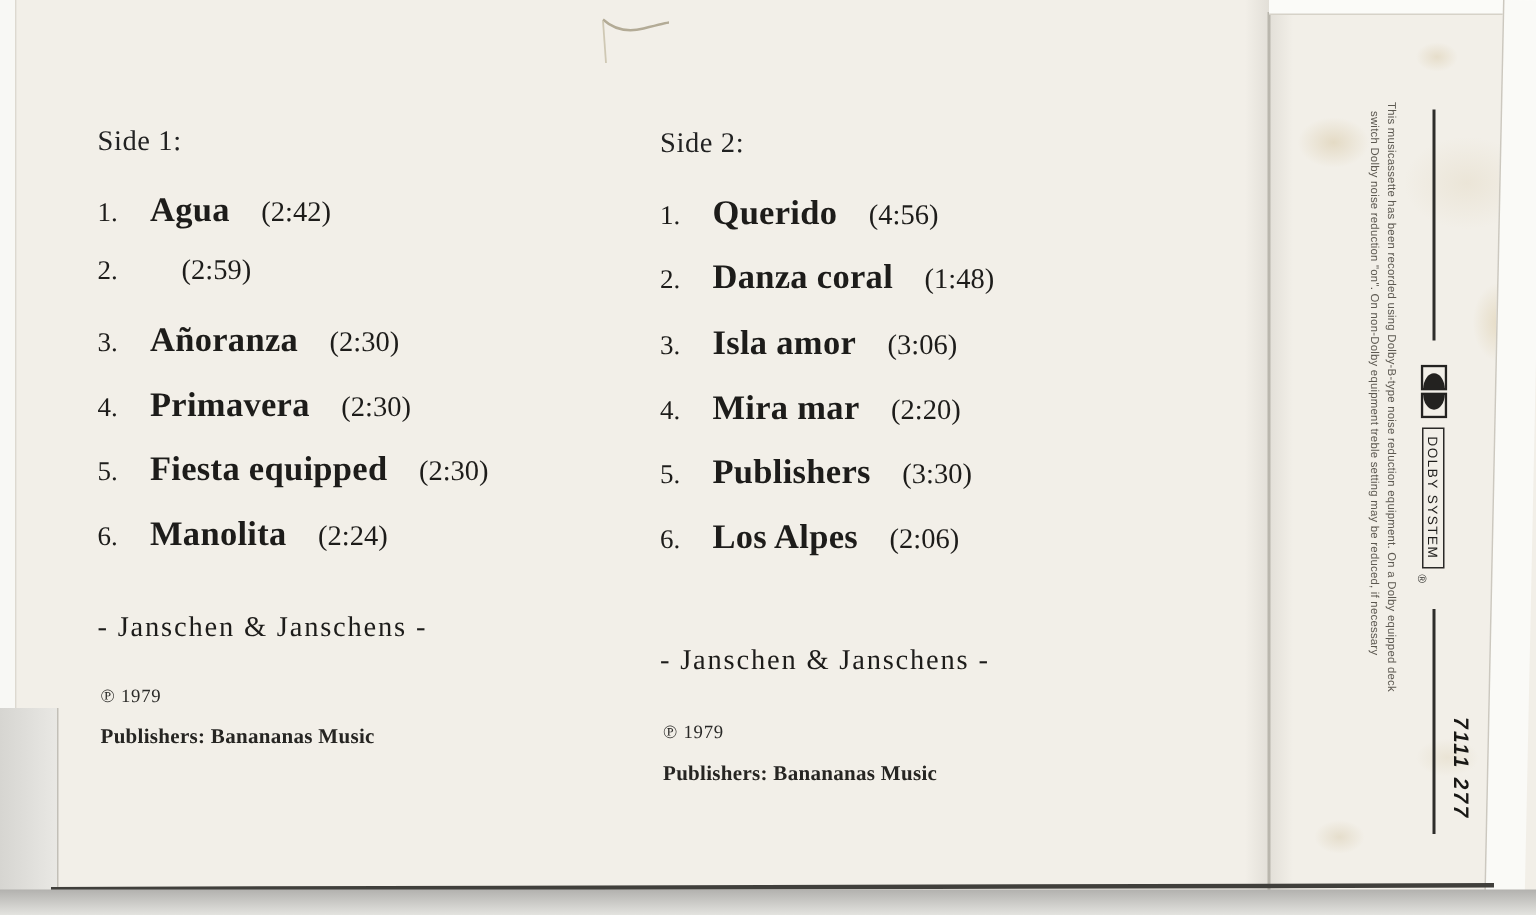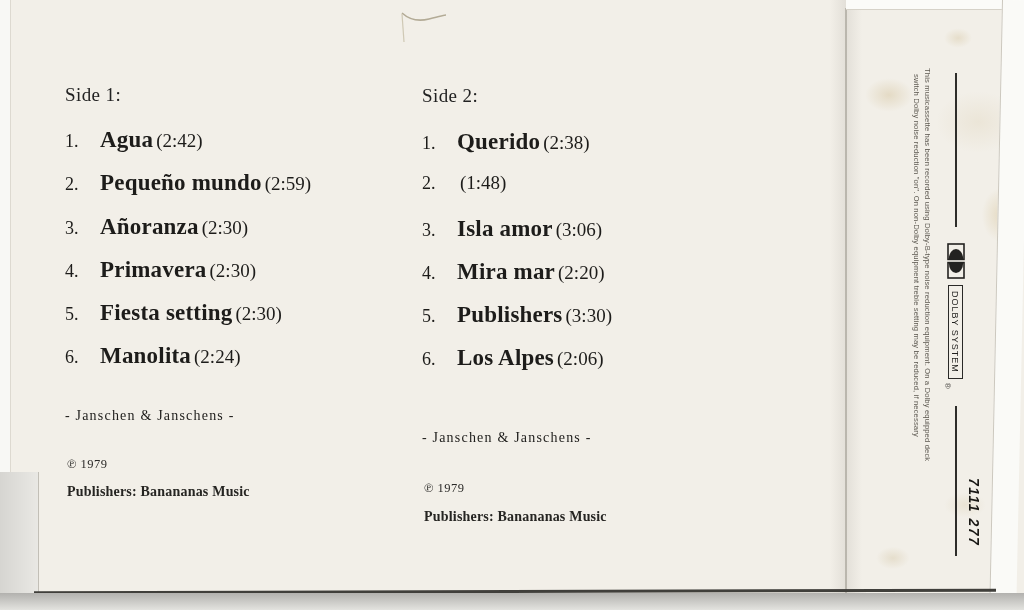--- a/index.html
+++ b/index.html
@@ -12,23 +12,23 @@
       radial-gradient(ellipse 60px 44px at 978px 122px, rgba(208,190,150,.20), transparent 70%),
       radial-gradient(ellipse 24px 16px at 893px 558px, rgba(200,182,140,.30), transparent 70%),
       radial-gradient(ellipse 30px 18px at 965px 505px, rgba(205,188,145,.22), transparent 70%),
       #f2efe8;
     color:#1d1c1a;}
   .panel{position:absolute;font-family:Liberation Serif, serif;}
   .hdr{font-size:19px;letter-spacing:.4px;color:#222;}
   .row{position:absolute;display:flex;align-items:baseline;white-space:nowrap;}
   .num{width:35px;font-size:18px;}
   .ttl{font-weight:bold;font-size:23px;letter-spacing:.2px;}
-  .tm{font-size:19px;margin-left:3px;}
+  .tm{font-size:19px;margin-left:21px;}
   .sub{position:absolute;font-size:19px;white-space:nowrap;}
-  .artist{position:absolute;font-size:14px;letter-spacing:1.2px;white-space:nowrap;}
+  .artist{position:absolute;font-size:19px;letter-spacing:1.2px;white-space:nowrap;}
   .year{position:absolute;font-size:12.5px;letter-spacing:.5px;color:#2a2927;text-align:center;}
   .pub{position:absolute;font-size:14px;font-weight:bold;letter-spacing:.2px;color:#262522;}
   
   .spine{position:absolute;left:610px;top:235px;width:610px;height:140px;
     transform:rotate(90deg);}
   .sp-band{position:absolute;left:0;top:16px;width:610px;height:26px;
     display:flex;align-items:center;}
   .sp-rule{height:2px;background:#2e2d2a;}
   .r1{margin-left:73px;width:154px;}
   .r2{margin-left:17px;width:150px;}
@@ -68,59 +68,59 @@
   <div class="panel" style="left:65px;top:0;width:370px;height:610px;">
     <div class="hdr" style="position:absolute;left:0;top:84px;">Side 1:</div>
 
     <div class="row" style="left:0;top:127px;">
       <span class="num">1.</span>
       <span class="ttl">Agua</span>
       <span class="tm">(2:42)</span>
     </div>
     <div class="row" style="left:0;top:170px;">
       <span class="num">2.</span>
-      <span class="ttl">Pequeño mundo</span>
       <span class="tm">(2:59)</span>
     </div>
     <div class="row" style="left:0;top:214px;">
       <span class="num">3.</span>
       <span class="ttl">Añoranza</span>
       <span class="tm">(2:30)</span>
     </div>
     <div class="row" style="left:0;top:257px;">
       <span class="num">4.</span>
       <span class="ttl">Primavera</span>
       <span class="tm">(2:30)</span>
     </div>
     <div class="row" style="left:0;top:300px;">
       <span class="num">5.</span>
-      <span class="ttl">Fiesta setting</span>
+      <span class="ttl">Fiesta equipped</span>
       <span class="tm">(2:30)</span>
     </div>
     <div class="row" style="left:0;top:343px;">
       <span class="num">6.</span>
       <span class="ttl">Manolita</span>
       <span class="tm">(2:24)</span>
     </div>
 
     <div class="artist" style="left:0;top:408px;">- Janschen &amp; Janschens -</div>
     <div class="year" style="left:2px;top:457px;">℗ 1979</div>
     <div class="pub" style="left:2px;top:484px;">Publishers: Banananas Music</div>
   </div>
 
-  <div class="panel" style="left:422px;top:0;width:380px;height:600px;">
+  <div class="panel" style="left:440px;top:0;width:380px;height:600px;">
     <div class="hdr" style="position:absolute;left:0;top:85px;">Side 2:</div>
 
     <div class="row" style="left:0;top:129px;">
       <span class="num">1.</span>
       <span class="ttl">Querido</span>
-      <span class="tm">(2:38)</span>
+      <span class="tm">(4:56)</span>
     </div>
     <div class="row" style="left:0;top:172px;">
       <span class="num">2.</span>
+      <span class="ttl">Danza coral</span>
       <span class="tm">(1:48)</span>
     </div>
     <div class="row" style="left:0;top:216px;">
       <span class="num">3.</span>
       <span class="ttl">Isla amor</span>
       <span class="tm">(3:06)</span>
     </div>
     <div class="row" style="left:0;top:259px;">
       <span class="num">4.</span>
       <span class="ttl">Mira mar</span>

